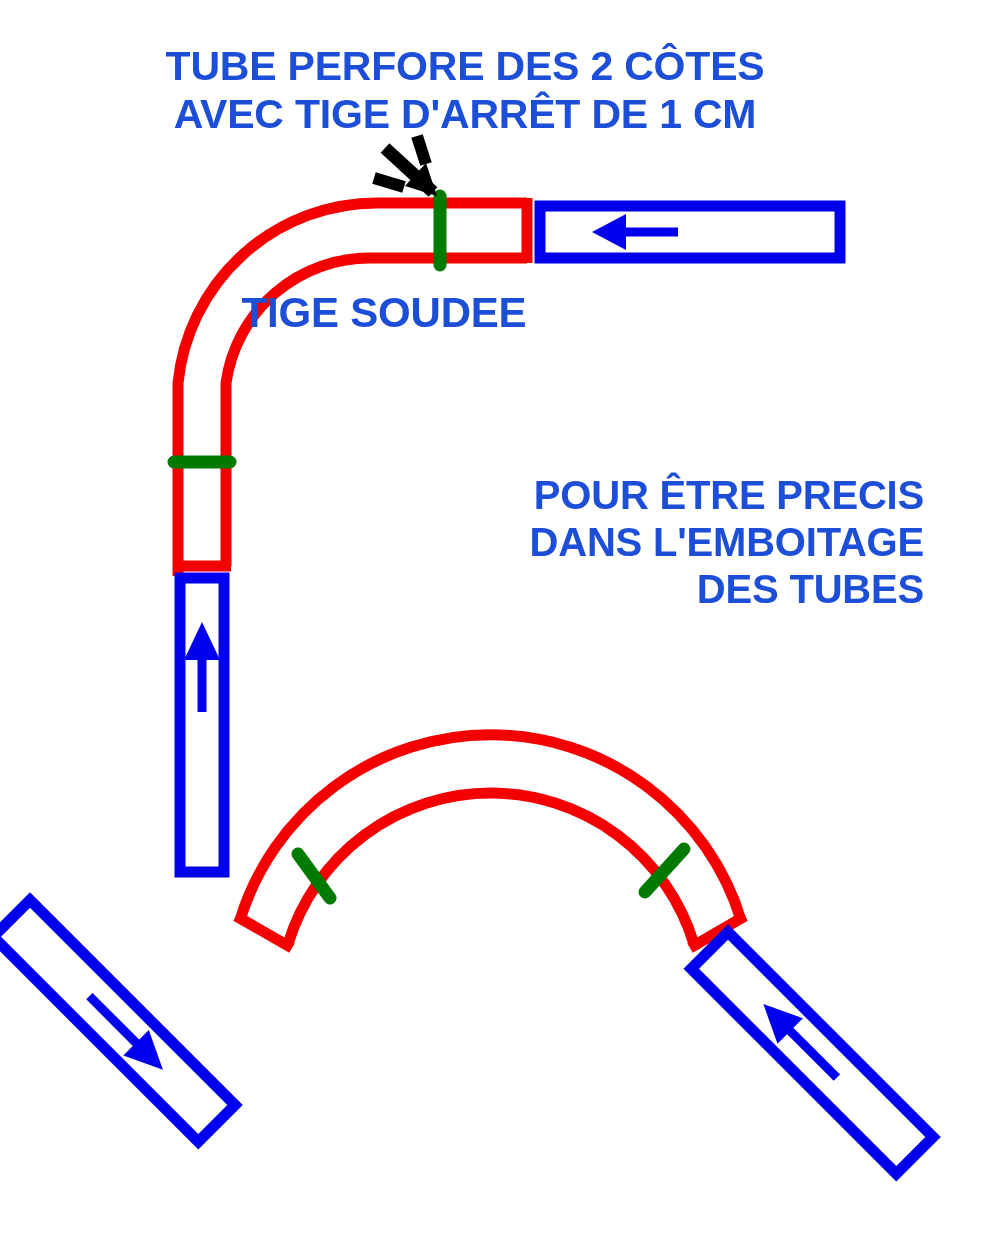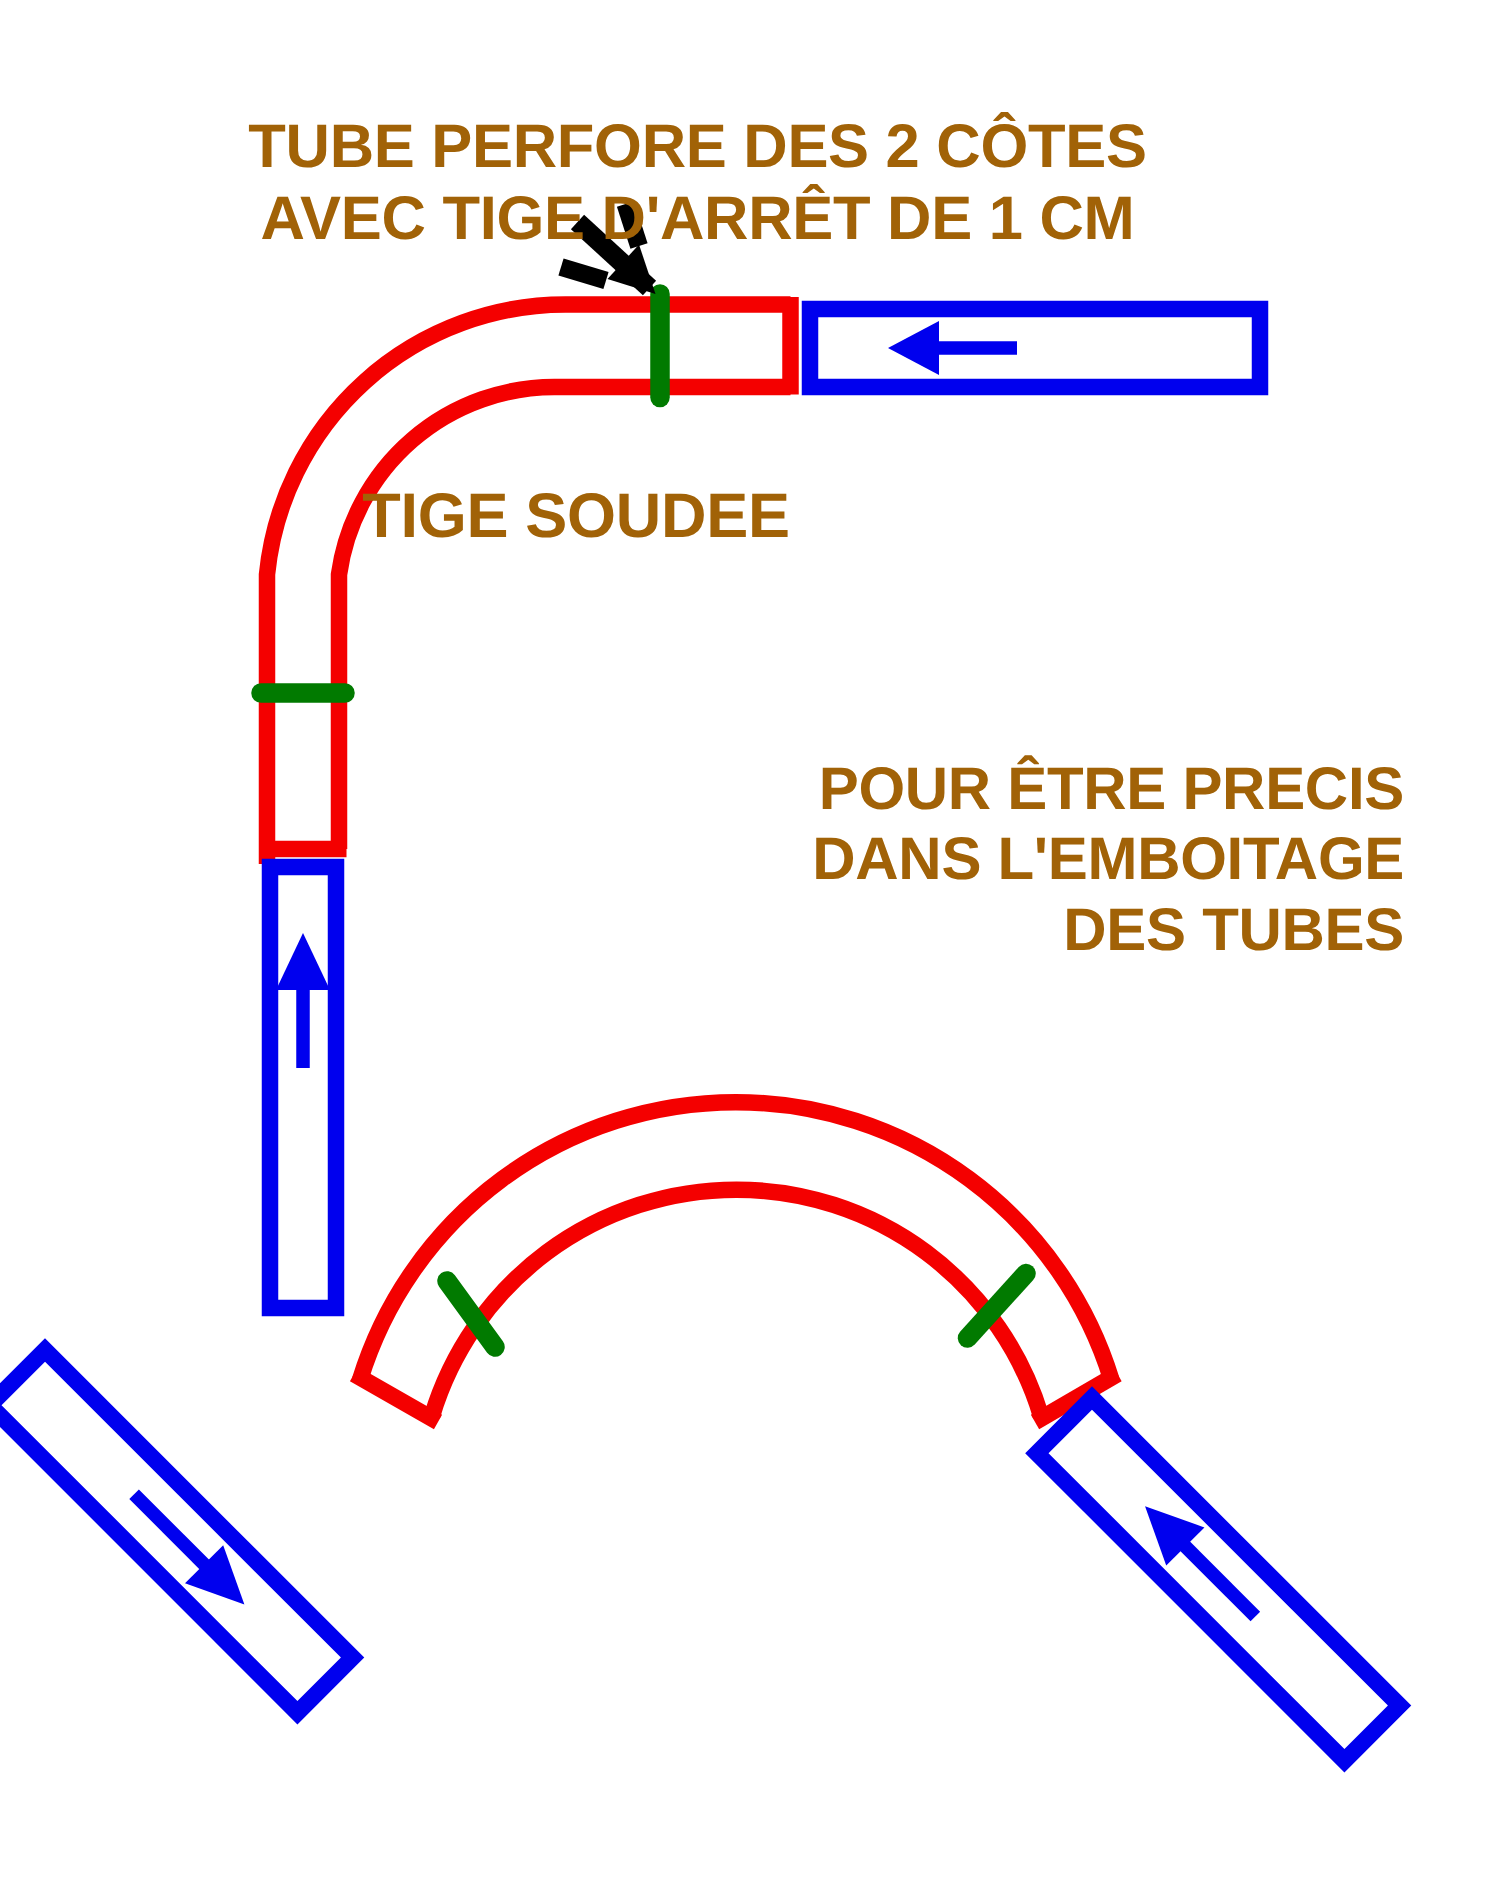--- a/index.html
+++ b/index.html
@@ -19,42 +19,41 @@
     position: absolute;
     left: 0;
     top: 0;
     width: 999px;
     height: 1251px;
   }
   .label {
     position: absolute;
     font-family: "Liberation Sans", sans-serif;
     font-weight: bold;
-    color: #a16207;
+    color: #1d4ed8;
     white-space: pre;
     line-height: 1.18;
     letter-spacing: -0.2px;
-    margin-top: 31px;
   }
   #label-title {
     left: 0;
     top: 42px;
     width: 930px;
     text-align: center;
     font-size: 41px;
   }
   #label-tige-soudee {
     left: 0;
     top: 288px;
     width: 768px;
     text-align: center;
     font-size: 42px;
   }
   #label-precision {
-    left: 12px;
+    left: 0;
     top: 472px;
     width: 924px;
     text-align: right;
     font-size: 40px;
   }
 </style>
 </head>
 <body>
 
 <div id="page">

